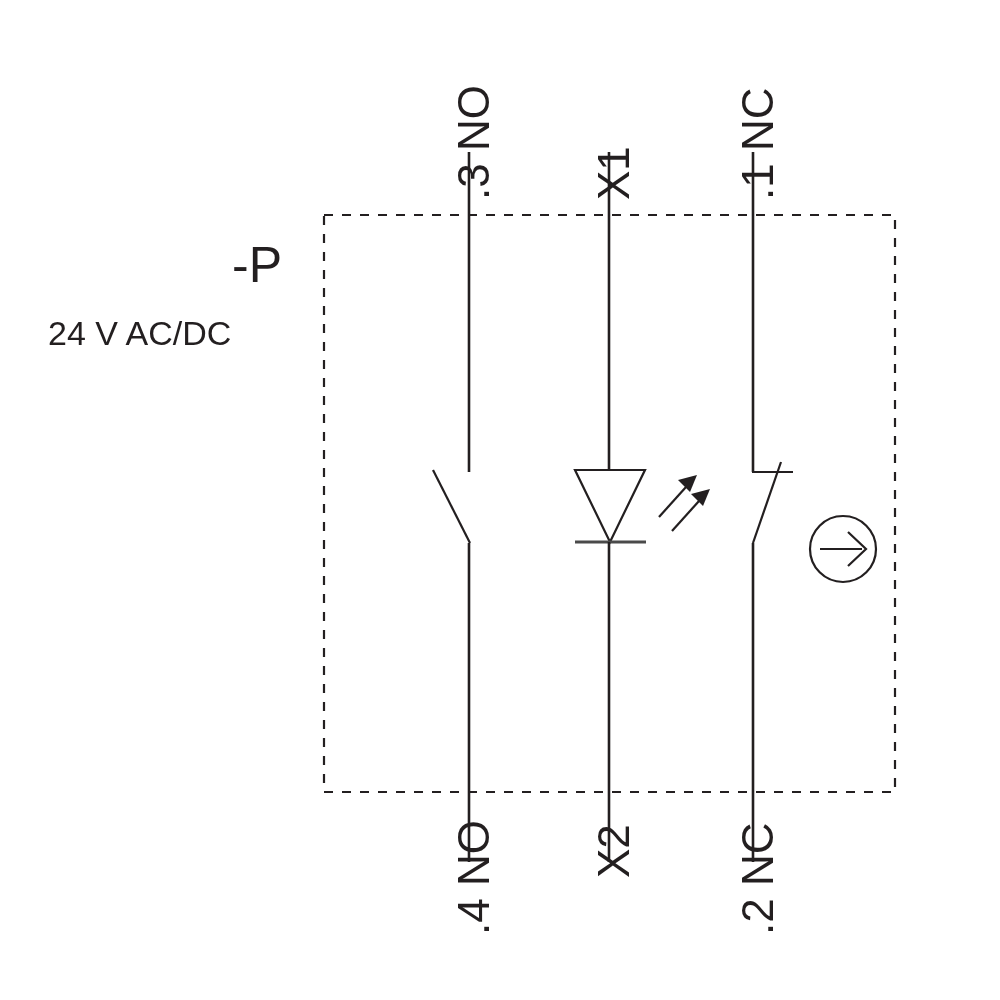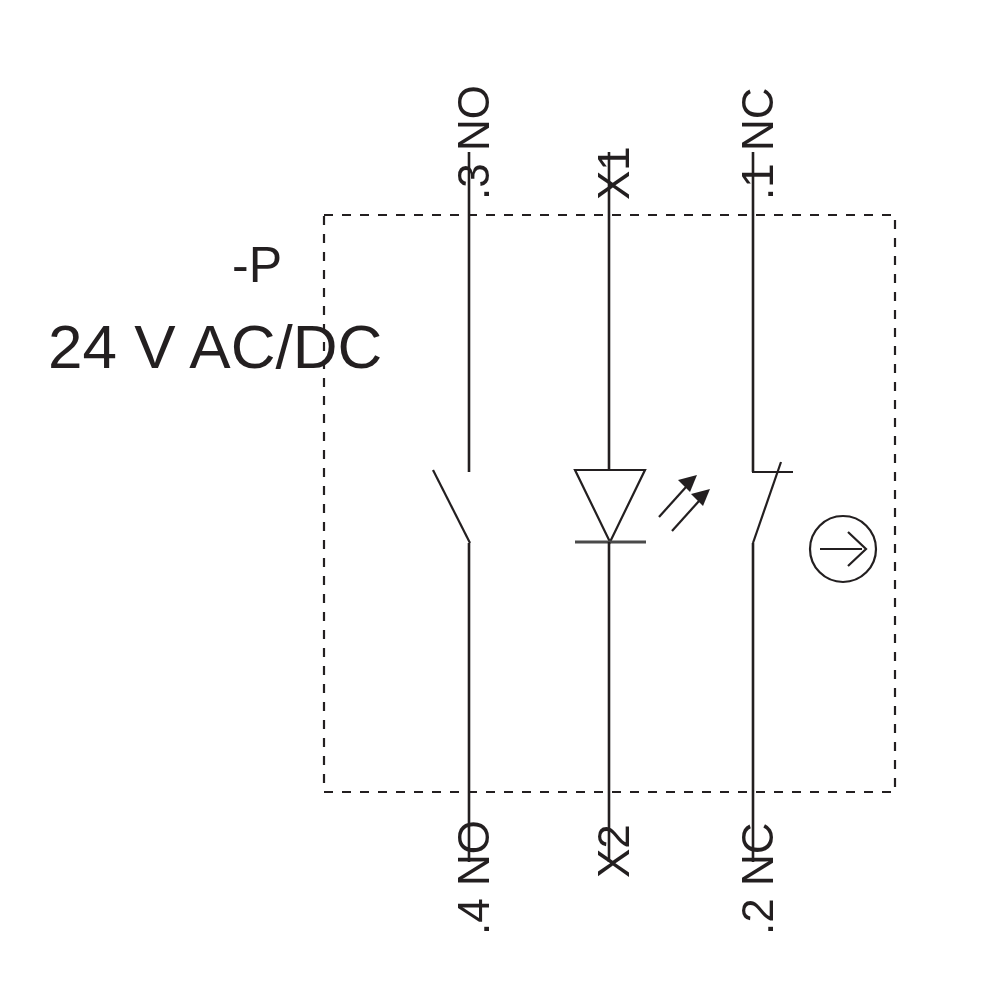--- a/index.html
+++ b/index.html
@@ -78,21 +78,21 @@
     transform: rotate(-90deg);
   }
   .v-label {
     font-size: 44px;
     letter-spacing: 0px;
   }
   .designator {
     font-size: 50px;
   }
   .voltage {
-    font-size: 62px;
+    font-size: 34px;
   }
 </style>
 </head>
 <body>
 
 <div id="canvas">
 
   <svg id="schematic-svg" viewBox="0 0 1000 1000">
 
     <rect class="enclosure" x="324" y="215" width="571" height="577"></rect>

